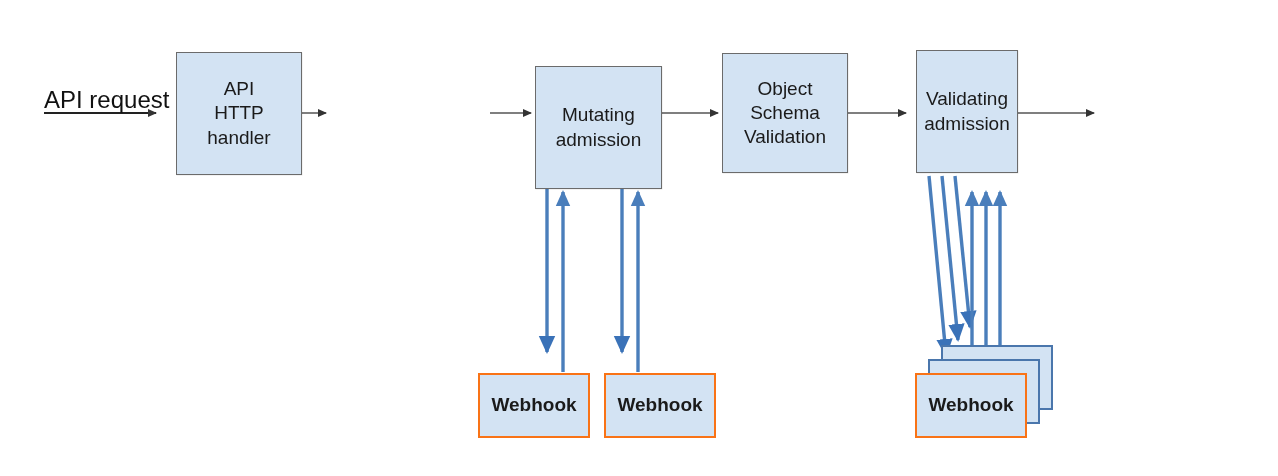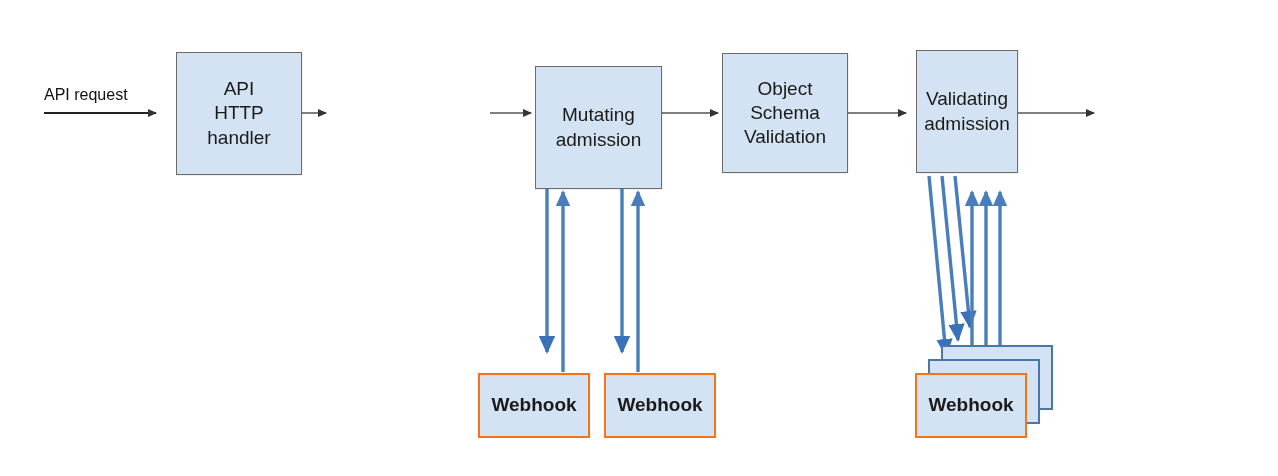--- a/index.html
+++ b/index.html
@@ -50,21 +50,21 @@
   .webhook-ghost {
     background: #d3e3f3;
     border: 2px solid #4a76ac;
   }
   .node-label {
     white-space: pre-line;
     display: block;
   }
   .edge-label {
     position: absolute;
-    font-size: 16px;
+    font-size: 24px;
     color: #111111;
     white-space: nowrap;
   }
 </style>
 </head>
 <body>
 
 <div id="diagram-root">
 
   <svg id="svg-layer" viewBox="0 0 1278 476" xmlns="http://www.w3.org/2000/svg">

